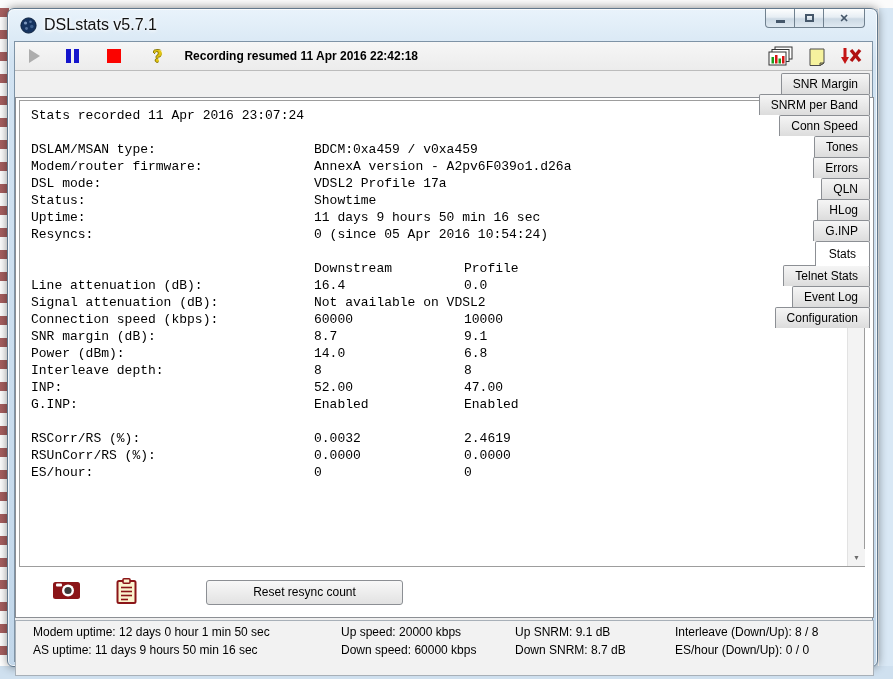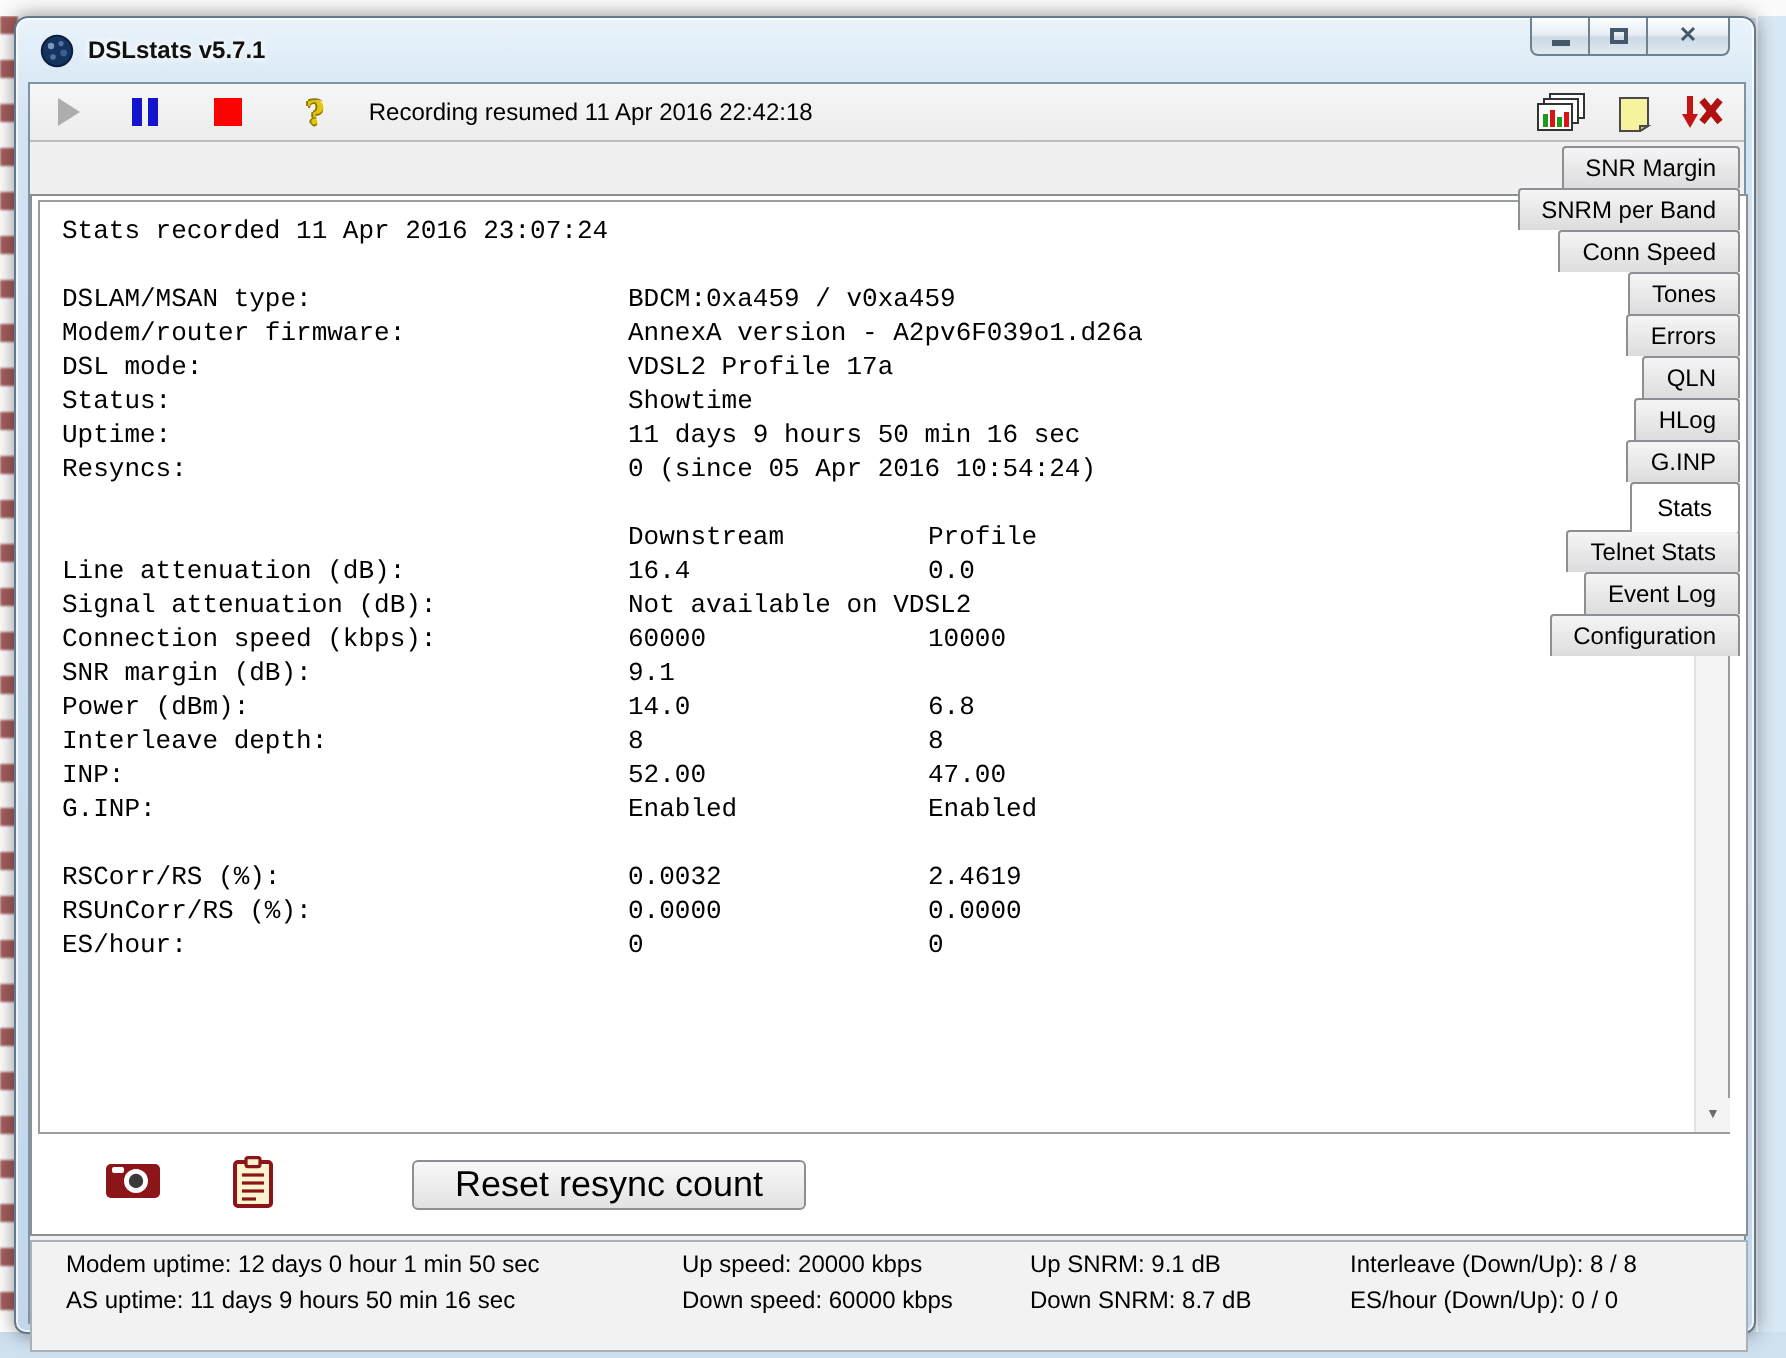--- a/index.html
+++ b/index.html
@@ -20,21 +20,21 @@
   .green-dot { position:absolute; left:568px; top:659px; width:10px; height:6px; background:#7dc87a; filter:blur(1px); }
 
   
   .win { position:absolute; left:7px; top:8px; width:871px; height:659px;
       background:linear-gradient(180deg,#e9f3fb 0%,#d2e3f2 8%,#c2d7ea 100%);
       border:1px solid #62788c; border-radius:7px 7px 6px 6px;
       box-shadow:0 0 10px rgba(0,0,0,.45), inset 0 0 0 1px rgba(255,255,255,.75); }
 
   .titlebar { position:absolute; left:0; top:0; width:100%; height:32px; display:flex; align-items:center; padding-left:12px; }
   .titlebar .app-icon { width:17px; height:17px; margin-right:7px; flex:0 0 auto; }
-  .title-text { font-size:12px; color:#111; text-shadow:0 0 4px #fff, 0 0 4px #fff;font-weight:bold; }
+  .title-text { font-size:16px; color:#111; text-shadow:0 0 4px #fff, 0 0 4px #fff; }
 
   .win-controls { position:absolute; top:0; right:12px; display:flex; }
   .win-btn { width:30px; height:19px; border:1px solid #70818f; border-top:none;
       background:linear-gradient(180deg,#fdfefe 0%,#e7eef4 45%,#ccd9e4 55%,#dfe9f1 100%);
       display:flex; align-items:center; justify-content:center; margin-left:-1px; }
   .win-btn:first-child { border-radius:0 0 0 4px; }
   .win-btn:last-child { border-radius:0 0 4px 0; width:42px; }
   .glyph-min { width:9px; height:3px; background:#45576a; margin-top:7px; }
   .glyph-max { width:9px; height:8px; border:2px solid #45576a; }
   .glyph-close { font-size:11px; font-weight:bold; color:#45576a; line-height:1; }
@@ -47,21 +47,21 @@
   .toolbar { position:absolute; left:0; top:0; width:100%; height:29px;
       background:linear-gradient(#f6f6f6,#ececec); border-bottom:1px solid #bcbcbc;
       display:flex; align-items:center; }
   .tb-btn { height:24px; display:flex; align-items:center; justify-content:center; padding:0 6px; }
   .icon-play { width:0; height:0; border-top:7px solid transparent; border-bottom:7px solid transparent; border-left:11px solid #adadad; margin-left:8px; }
   .icon-pause { display:flex; gap:3px; margin-left:14px; }
   .icon-pause .bar { width:5px; height:14px; background:#1414cc; }
   .icon-stop { width:14px; height:14px; background:#fb0300; margin-left:16px; }
   .icon-help { margin-left:20px; font-family:"DejaVu Serif", serif; font-size:16px; font-weight:bold; color:#e3c410;
       text-shadow:-1px 0 #8a7a00, 0 1px #8a7a00, 1px 0 #fffbd0, 0 -1px #8a7a00; }
-  .tb-status { margin-left:16px; font-size:12px; font-weight:normal; color:#000; }
+  .tb-status { margin-left:16px; font-size:12px; font-weight:bold; color:#000; }
   .tb-right { margin-left:auto; display:flex; align-items:center; gap:14px; padding-right:10px; }
 
   
   .tabstrip { position:absolute; left:2px; top:31px; width:855px; height:25px; display:flex; align-items:flex-end;flex-direction:column; }
   .tab { height:21px; line-height:20px; padding:0 11px; font-size:12px; color:#000;
       background:linear-gradient(#f5f5f5,#e4e4e4 70%,#dcdcdc); border:1px solid #8c8f94; border-bottom:none;
       border-radius:2px 2px 0 0; margin-right:2px; position:relative; z-index:1; }
   .tab.active { height:25px; line-height:24px; background:#ffffff; z-index:3; margin-bottom:-1px; padding:0 13px; }
 
   
@@ -81,21 +81,21 @@
   .vs-btn { position:absolute; left:0; width:17px; height:17px; display:flex; align-items:center; justify-content:center;
       font-size:7px; color:#6b6b6b; background:#f3f3f3; }
   .vs-up { top:0; } .vs-down { bottom:0; }
 
   
   .action-row { position:absolute; left:0; top:474px; width:100%; height:44px; }
   .act-icon { position:absolute; top:6px; }
   .cam { left:36px; } .clip { left:100px; }
   .reset-btn { position:absolute; left:190px; top:8px; width:197px; height:25px;
       background:linear-gradient(#f8f8f8,#e2e2e2); border:1px solid #8c8f94; border-radius:3px;
-      font-size:18px; color:#000; text-align:center; line-height:23px; }
+      font-size:12px; color:#000; text-align:center; line-height:23px; }
 
   
   .statusbar { position:absolute; left:0; top:578px; width:859px; height:56px; background:#f2f2f2;
       border:1px solid #a8b0b8; font-size:12px; color:#000; }
   .sb-line { position:absolute; white-space:nowrap; }
   .sb1 { top:4px; } .sb2 { top:22px; }
   .col1 { left:17px; } .col2 { left:325px; } .col3 { left:499px; } .col4 { left:659px; }
 </style>
 </head>
 <body>
@@ -205,21 +205,21 @@
           <div class="srow"><span>DSL mode:</span><span>VDSL2 Profile 17a</span></div>
           <div class="srow"><span>Status:</span><span>Showtime</span></div>
           <div class="srow"><span>Uptime:</span><span>11 days 9 hours 50 min 16 sec</span></div>
           <div class="srow"><span>Resyncs:</span><span>0 (since 05 Apr 2016 10:54:24)</span></div>
           <div class="line"></div>
 
           <div class="srow"><span></span><span>Downstream</span><span>Profile</span></div>
           <div class="srow"><span>Line attenuation (dB):</span><span>16.4</span><span>0.0</span></div>
           <div class="srow"><span>Signal attenuation (dB):</span><span>Not available on VDSL2</span><span></span></div>
           <div class="srow"><span>Connection speed (kbps):</span><span>60000</span><span>10000</span></div>
-          <div class="srow"><span>SNR margin (dB):</span><span>9.1</span></div>
+          <div class="srow"><span>SNR margin (dB):</span><span>8.7</span><span>9.1</span></div>
           <div class="srow"><span>Power (dBm):</span><span>14.0</span><span>6.8</span></div>
           <div class="srow"><span>Interleave depth:</span><span>8</span><span>8</span></div>
           <div class="srow"><span>INP:</span><span>52.00</span><span>47.00</span></div>
           <div class="srow"><span>G.INP:</span><span>Enabled</span><span>Enabled</span></div>
           <div class="line"></div>
 
           <div class="srow"><span>RSCorr/RS (%):</span><span>0.0032</span><span>2.4619</span></div>
           <div class="srow"><span>RSUnCorr/RS (%):</span><span>0.0000</span><span>0.0000</span></div>
           <div class="srow"><span>ES/hour:</span><span>0</span><span>0</span></div>
         </div>

